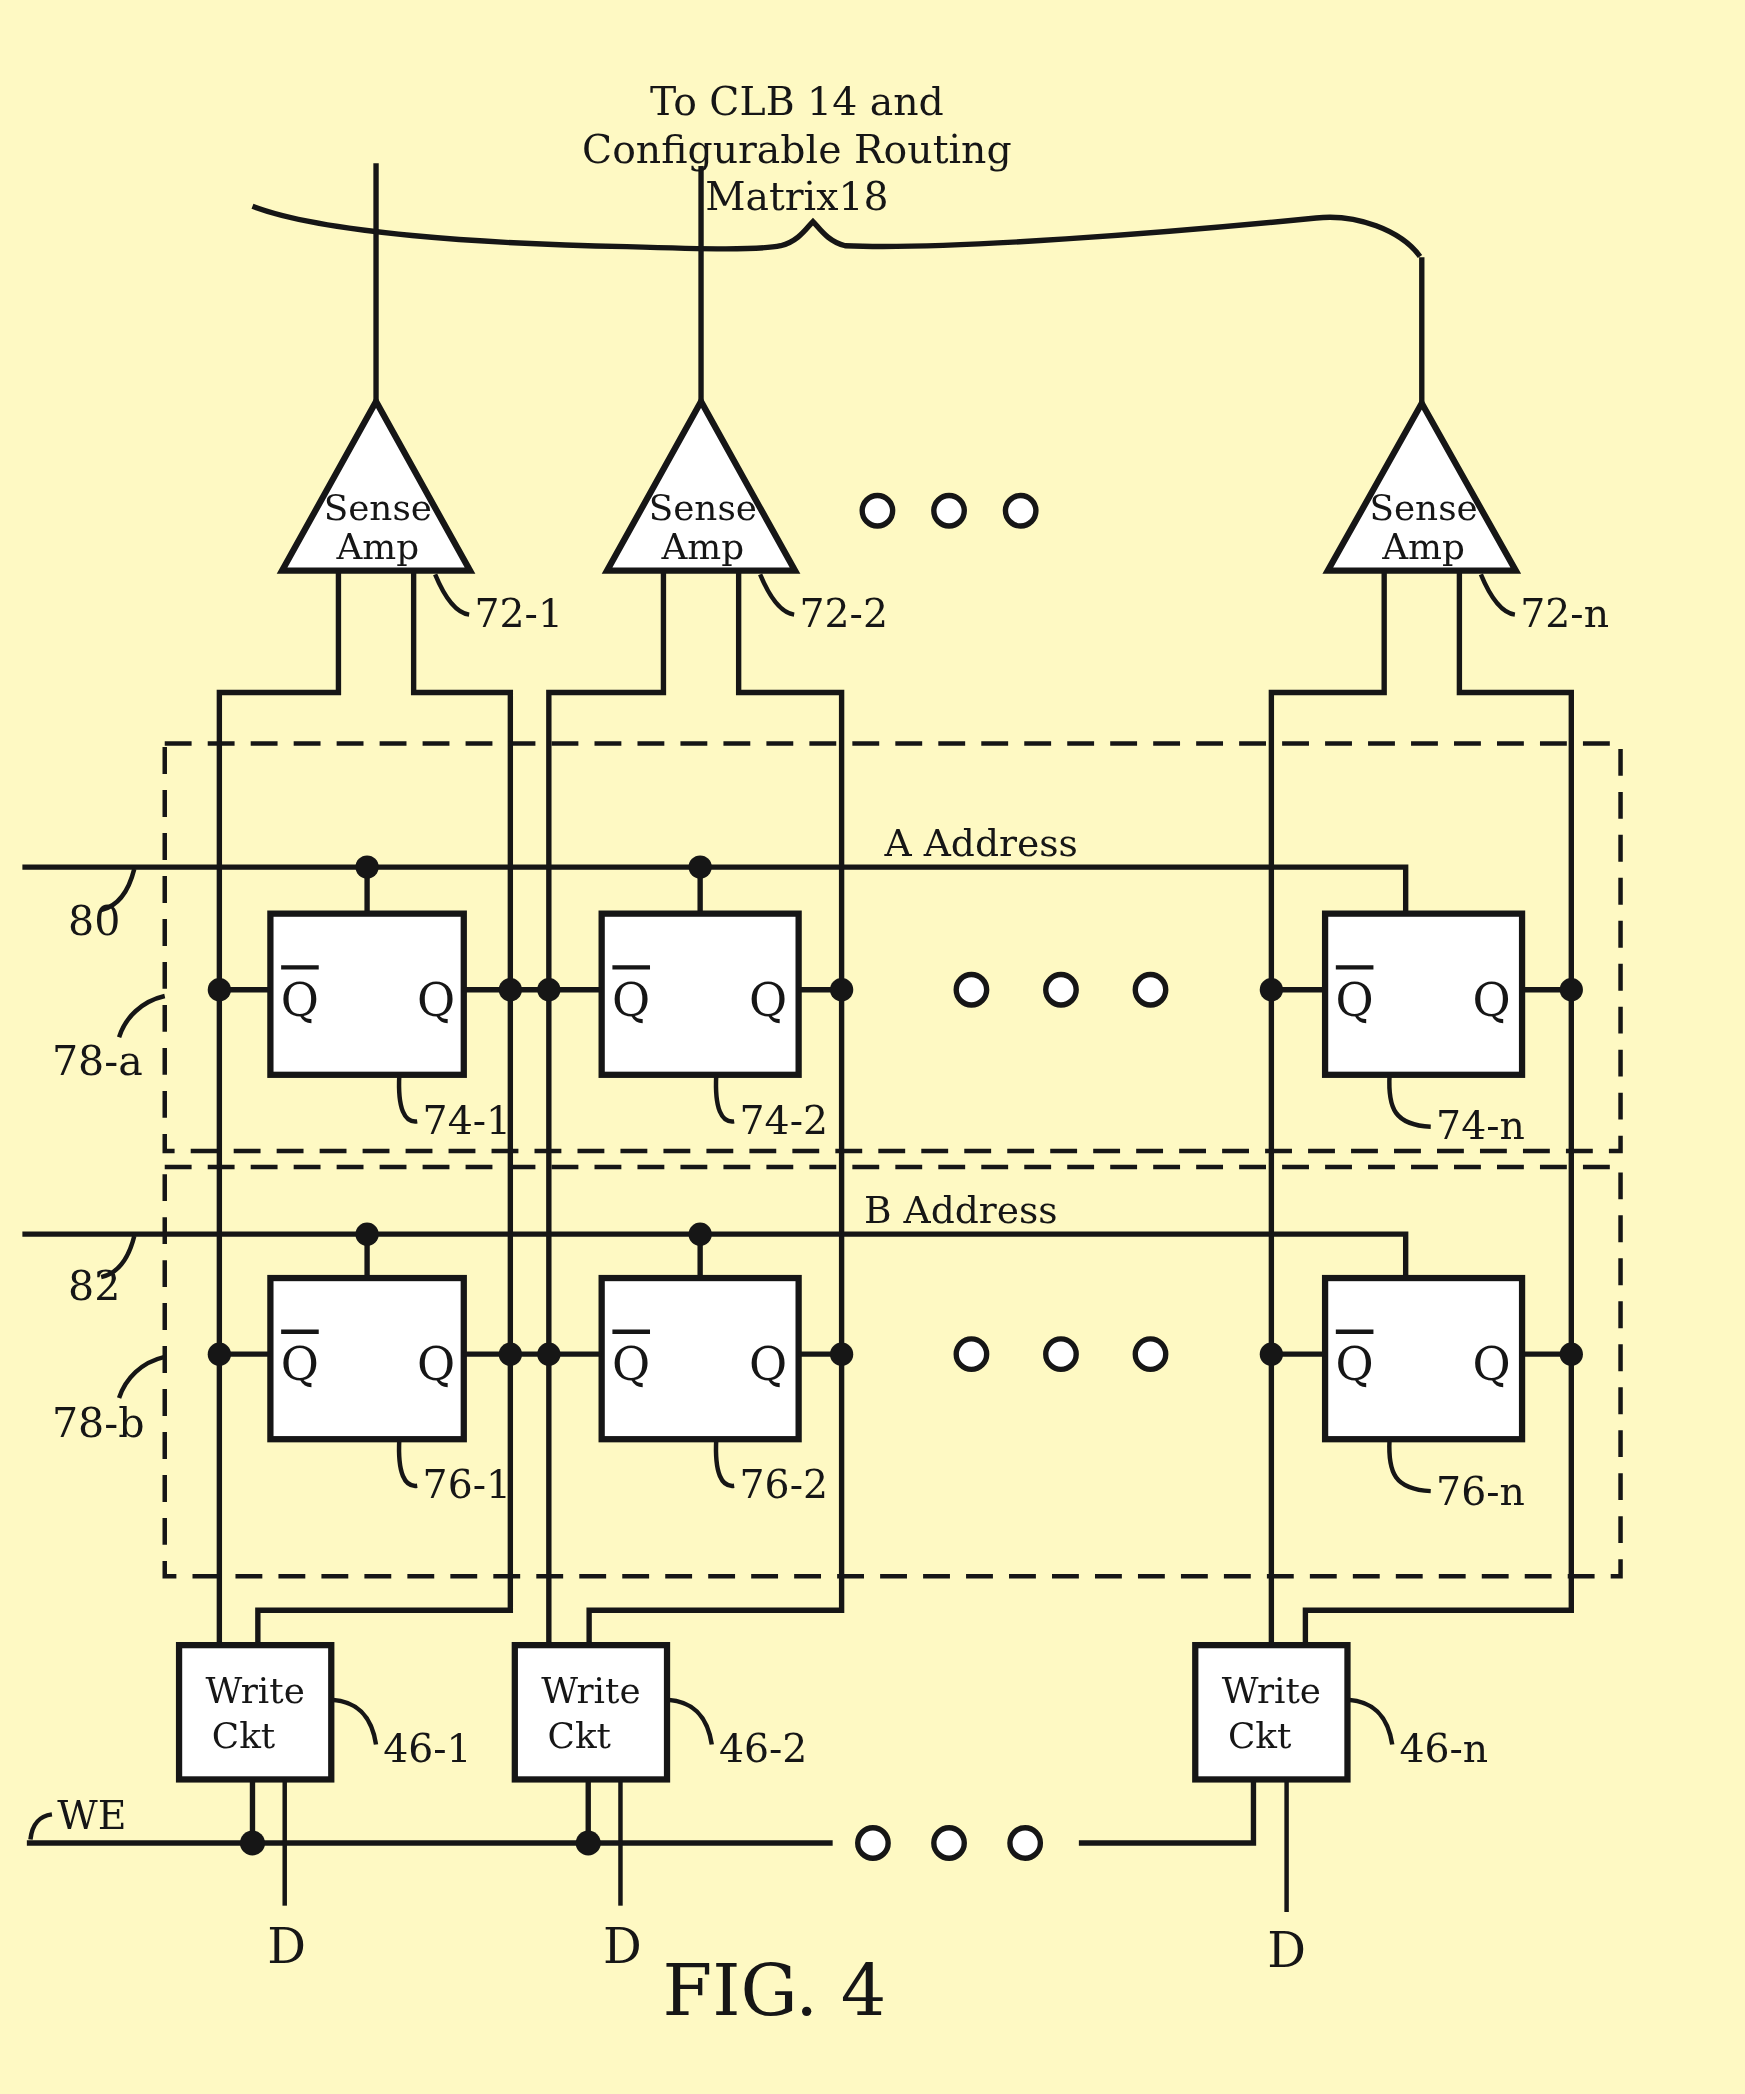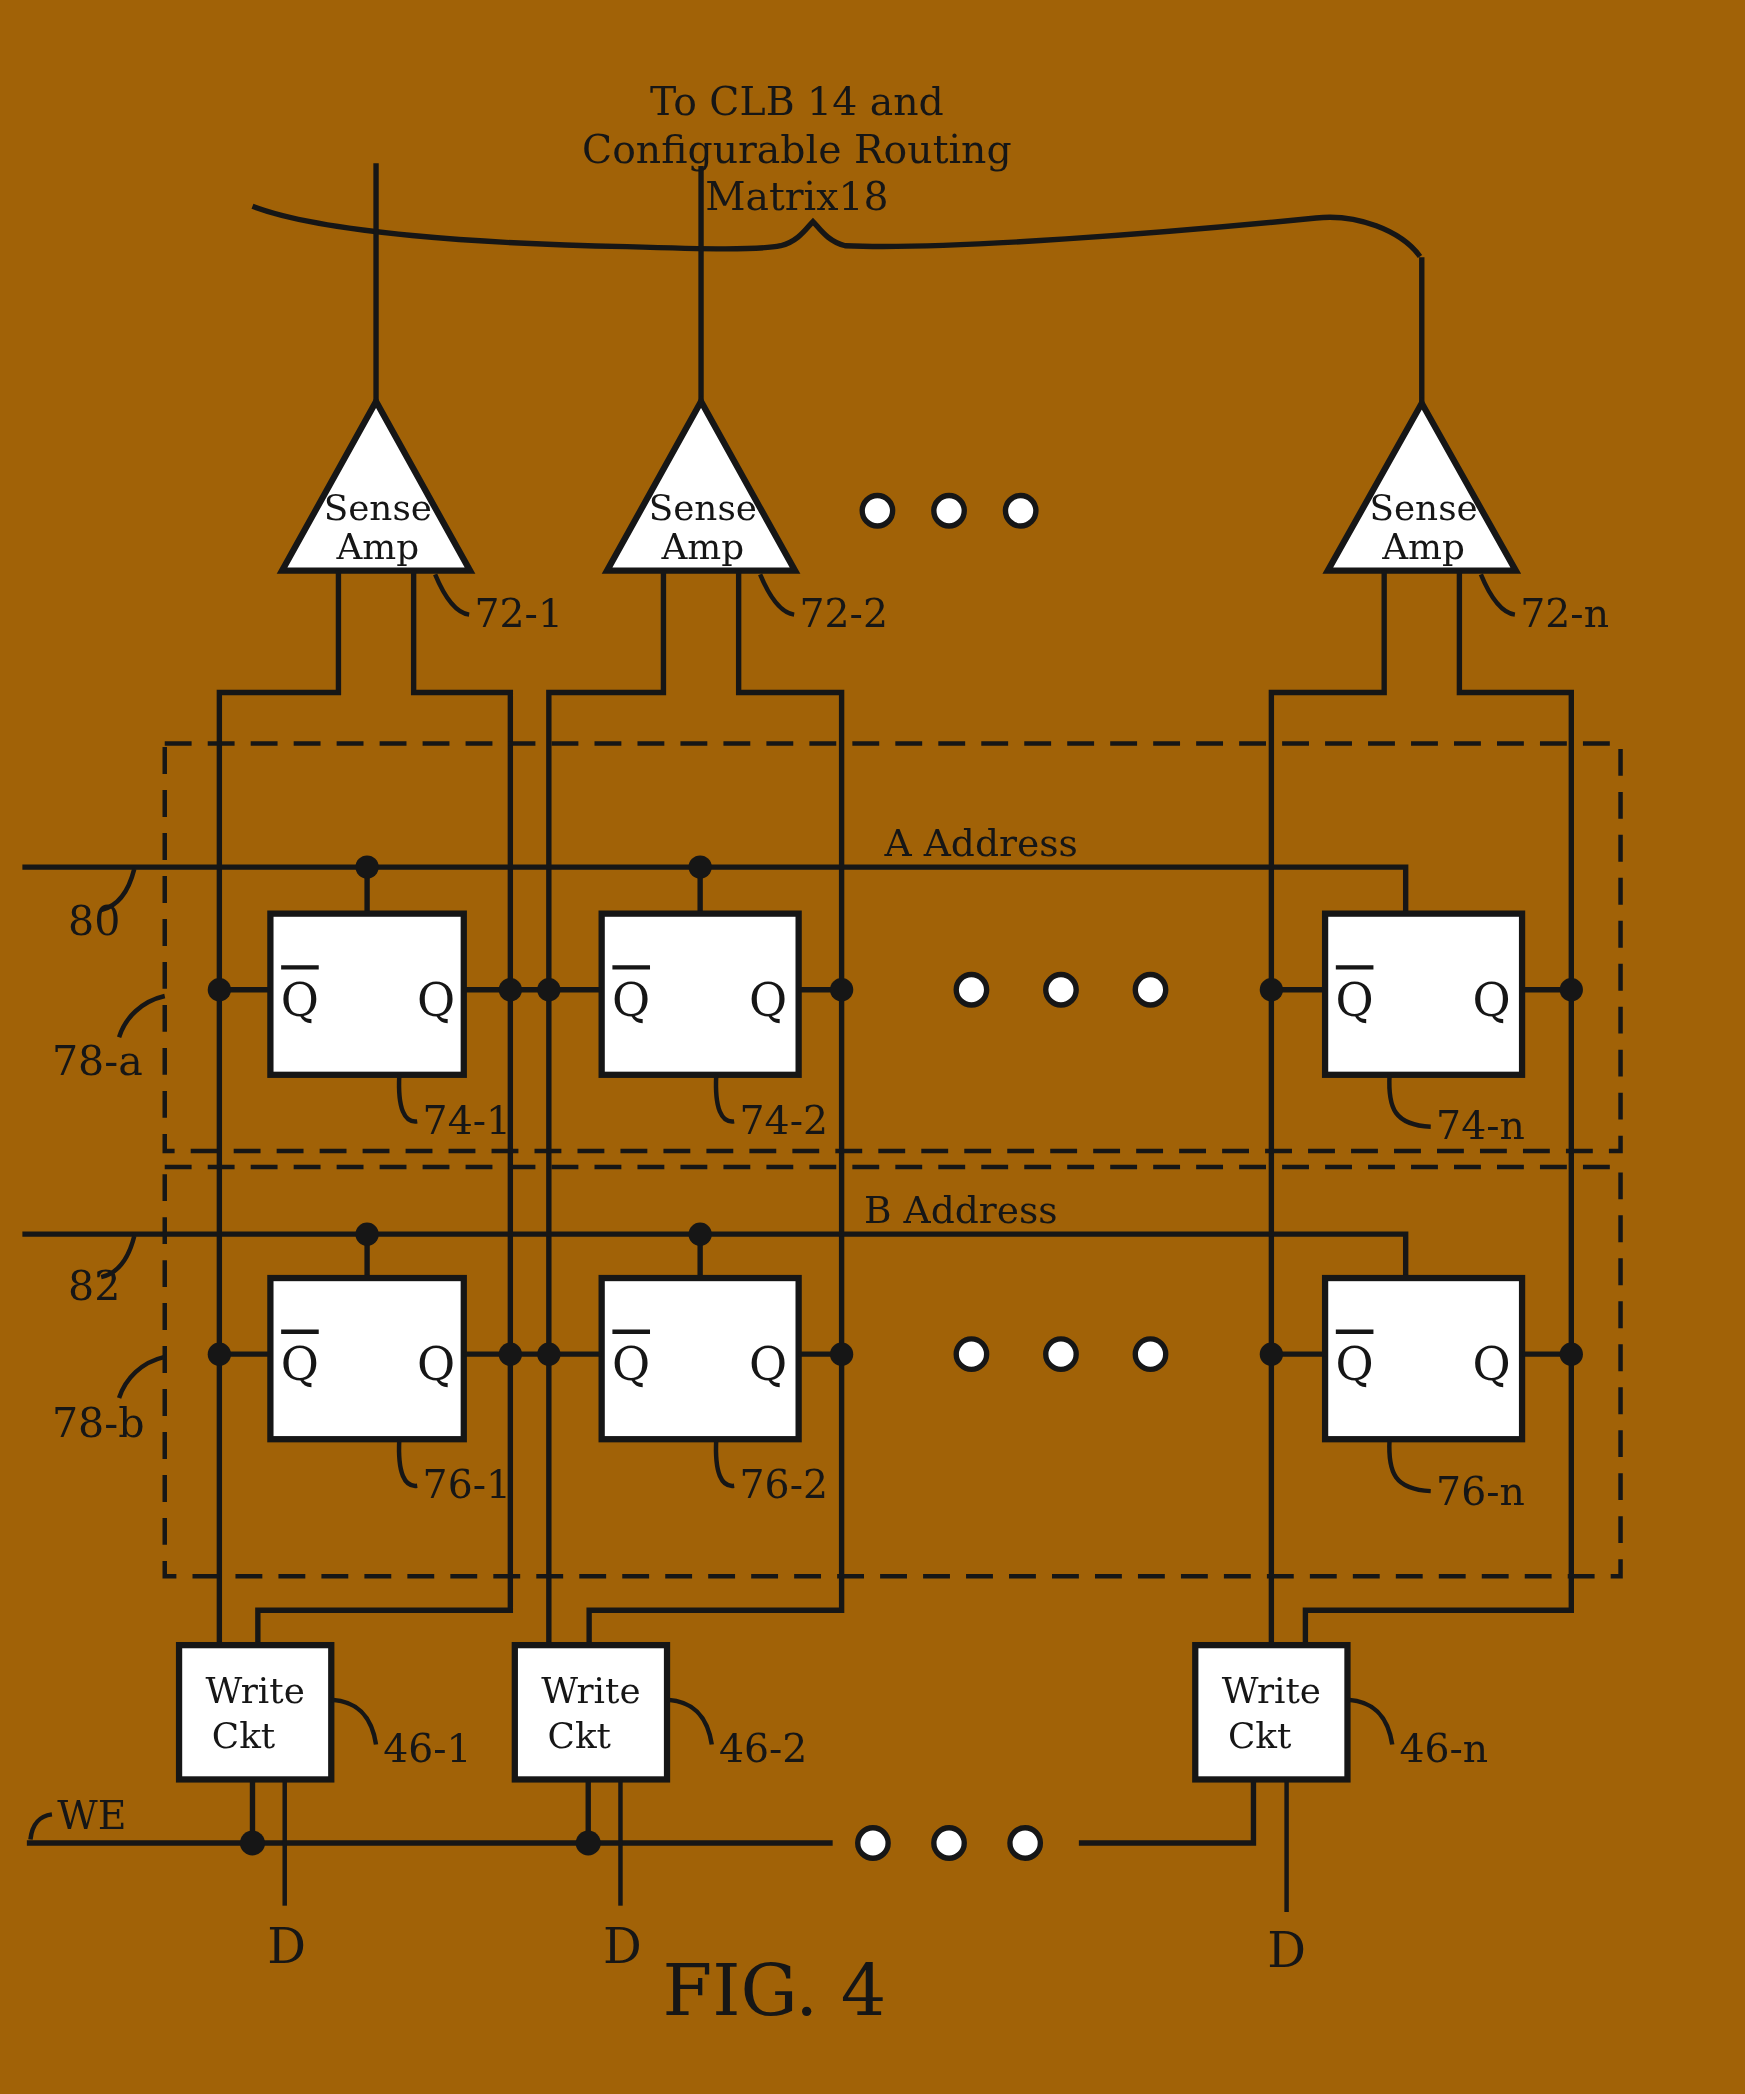--- a/index.html
+++ b/index.html
@@ -1,16 +1,16 @@
 <!DOCTYPE html>
 <html style="font-size:14.3px"><head>
 <meta charset="utf-8">
 <style>
   html,body{margin:0;padding:0;background:#ffffff;}
-  .fig-wrap{width:1745px;height:2095px;background:#a16207;position:relative;font-family:"DejaVu Serif", serif;}
+  .fig-wrap{width:1745px;height:2095px;background:#fef9c3;position:relative;font-family:"DejaVu Serif", serif;}
   svg{display:block;}
   .ink{stroke:#161616;fill:none;}
   .w6{stroke-width:6;}
   .w7{stroke-width:7;}
   .w5{stroke-width:5;}
   .boxfill{fill:#ffffff;stroke:#161616;}
   .dot{fill:#161616;stroke:none;}
   .odot{fill:#ffffff;stroke:#161616;stroke-width:6;}
   .dashbox{stroke:#161616;stroke-width:5;fill:none;stroke-dasharray:30 18;}
   text{fill:#161616;font-family:"DejaVu Serif", serif;}

